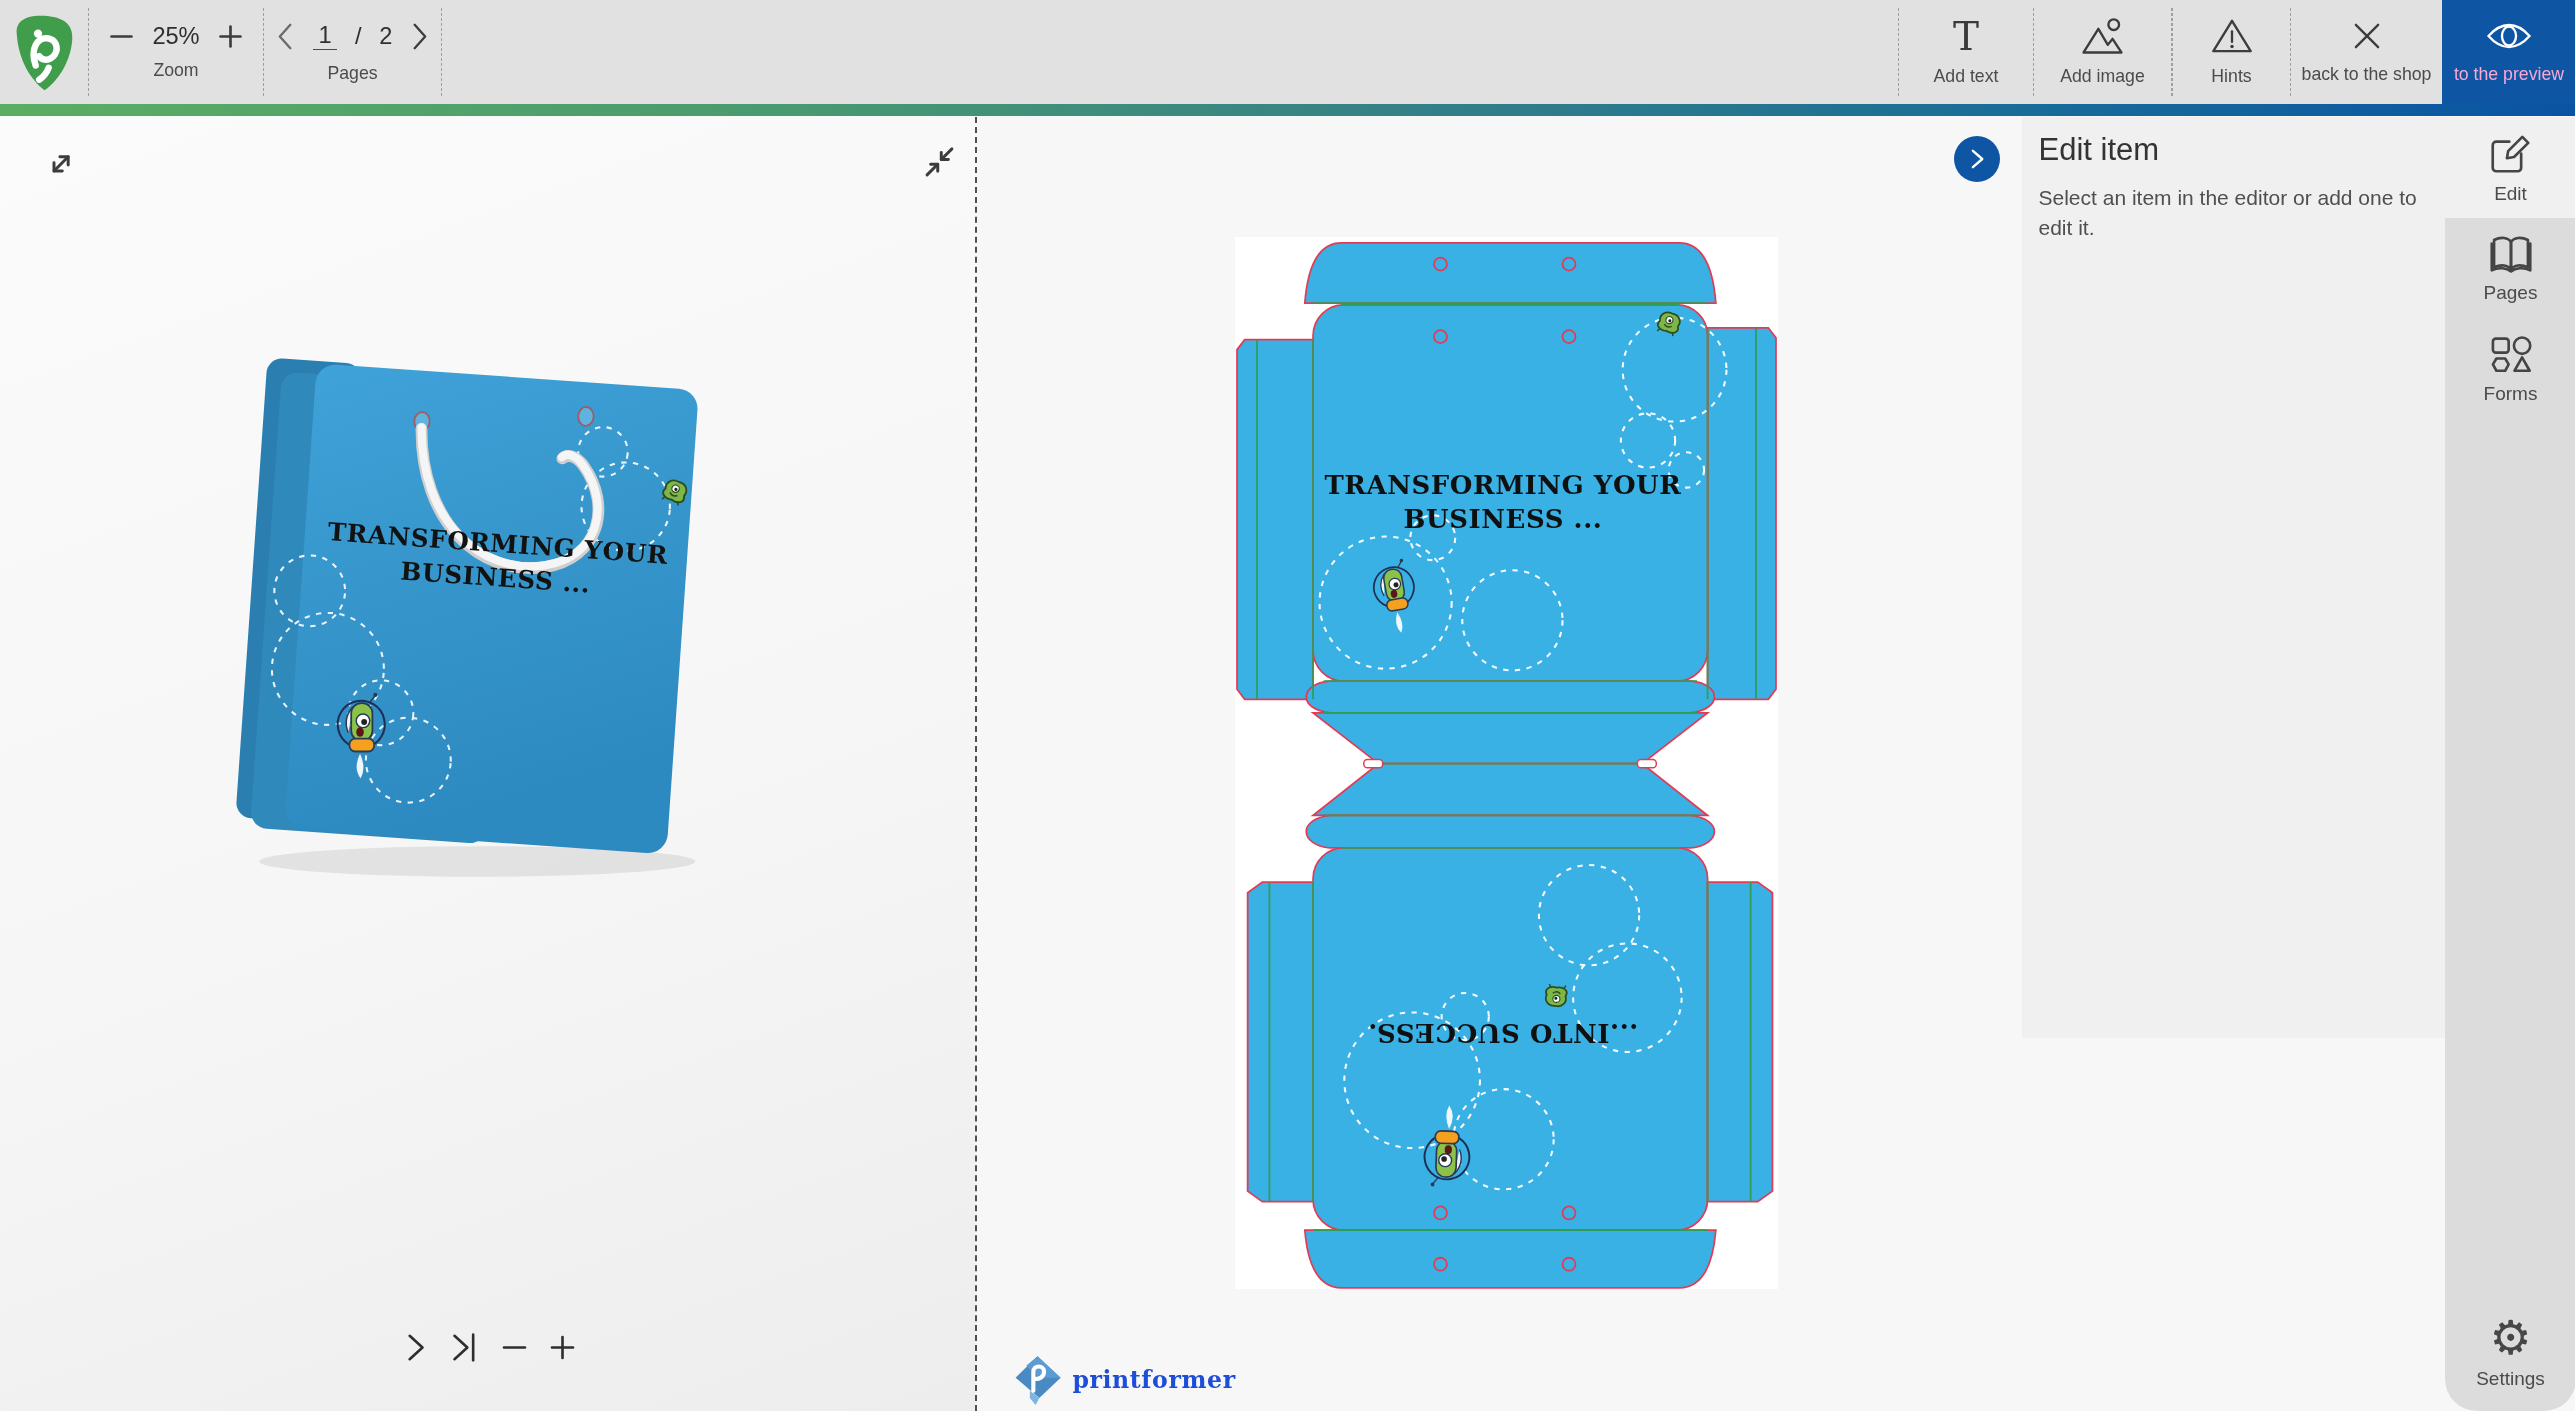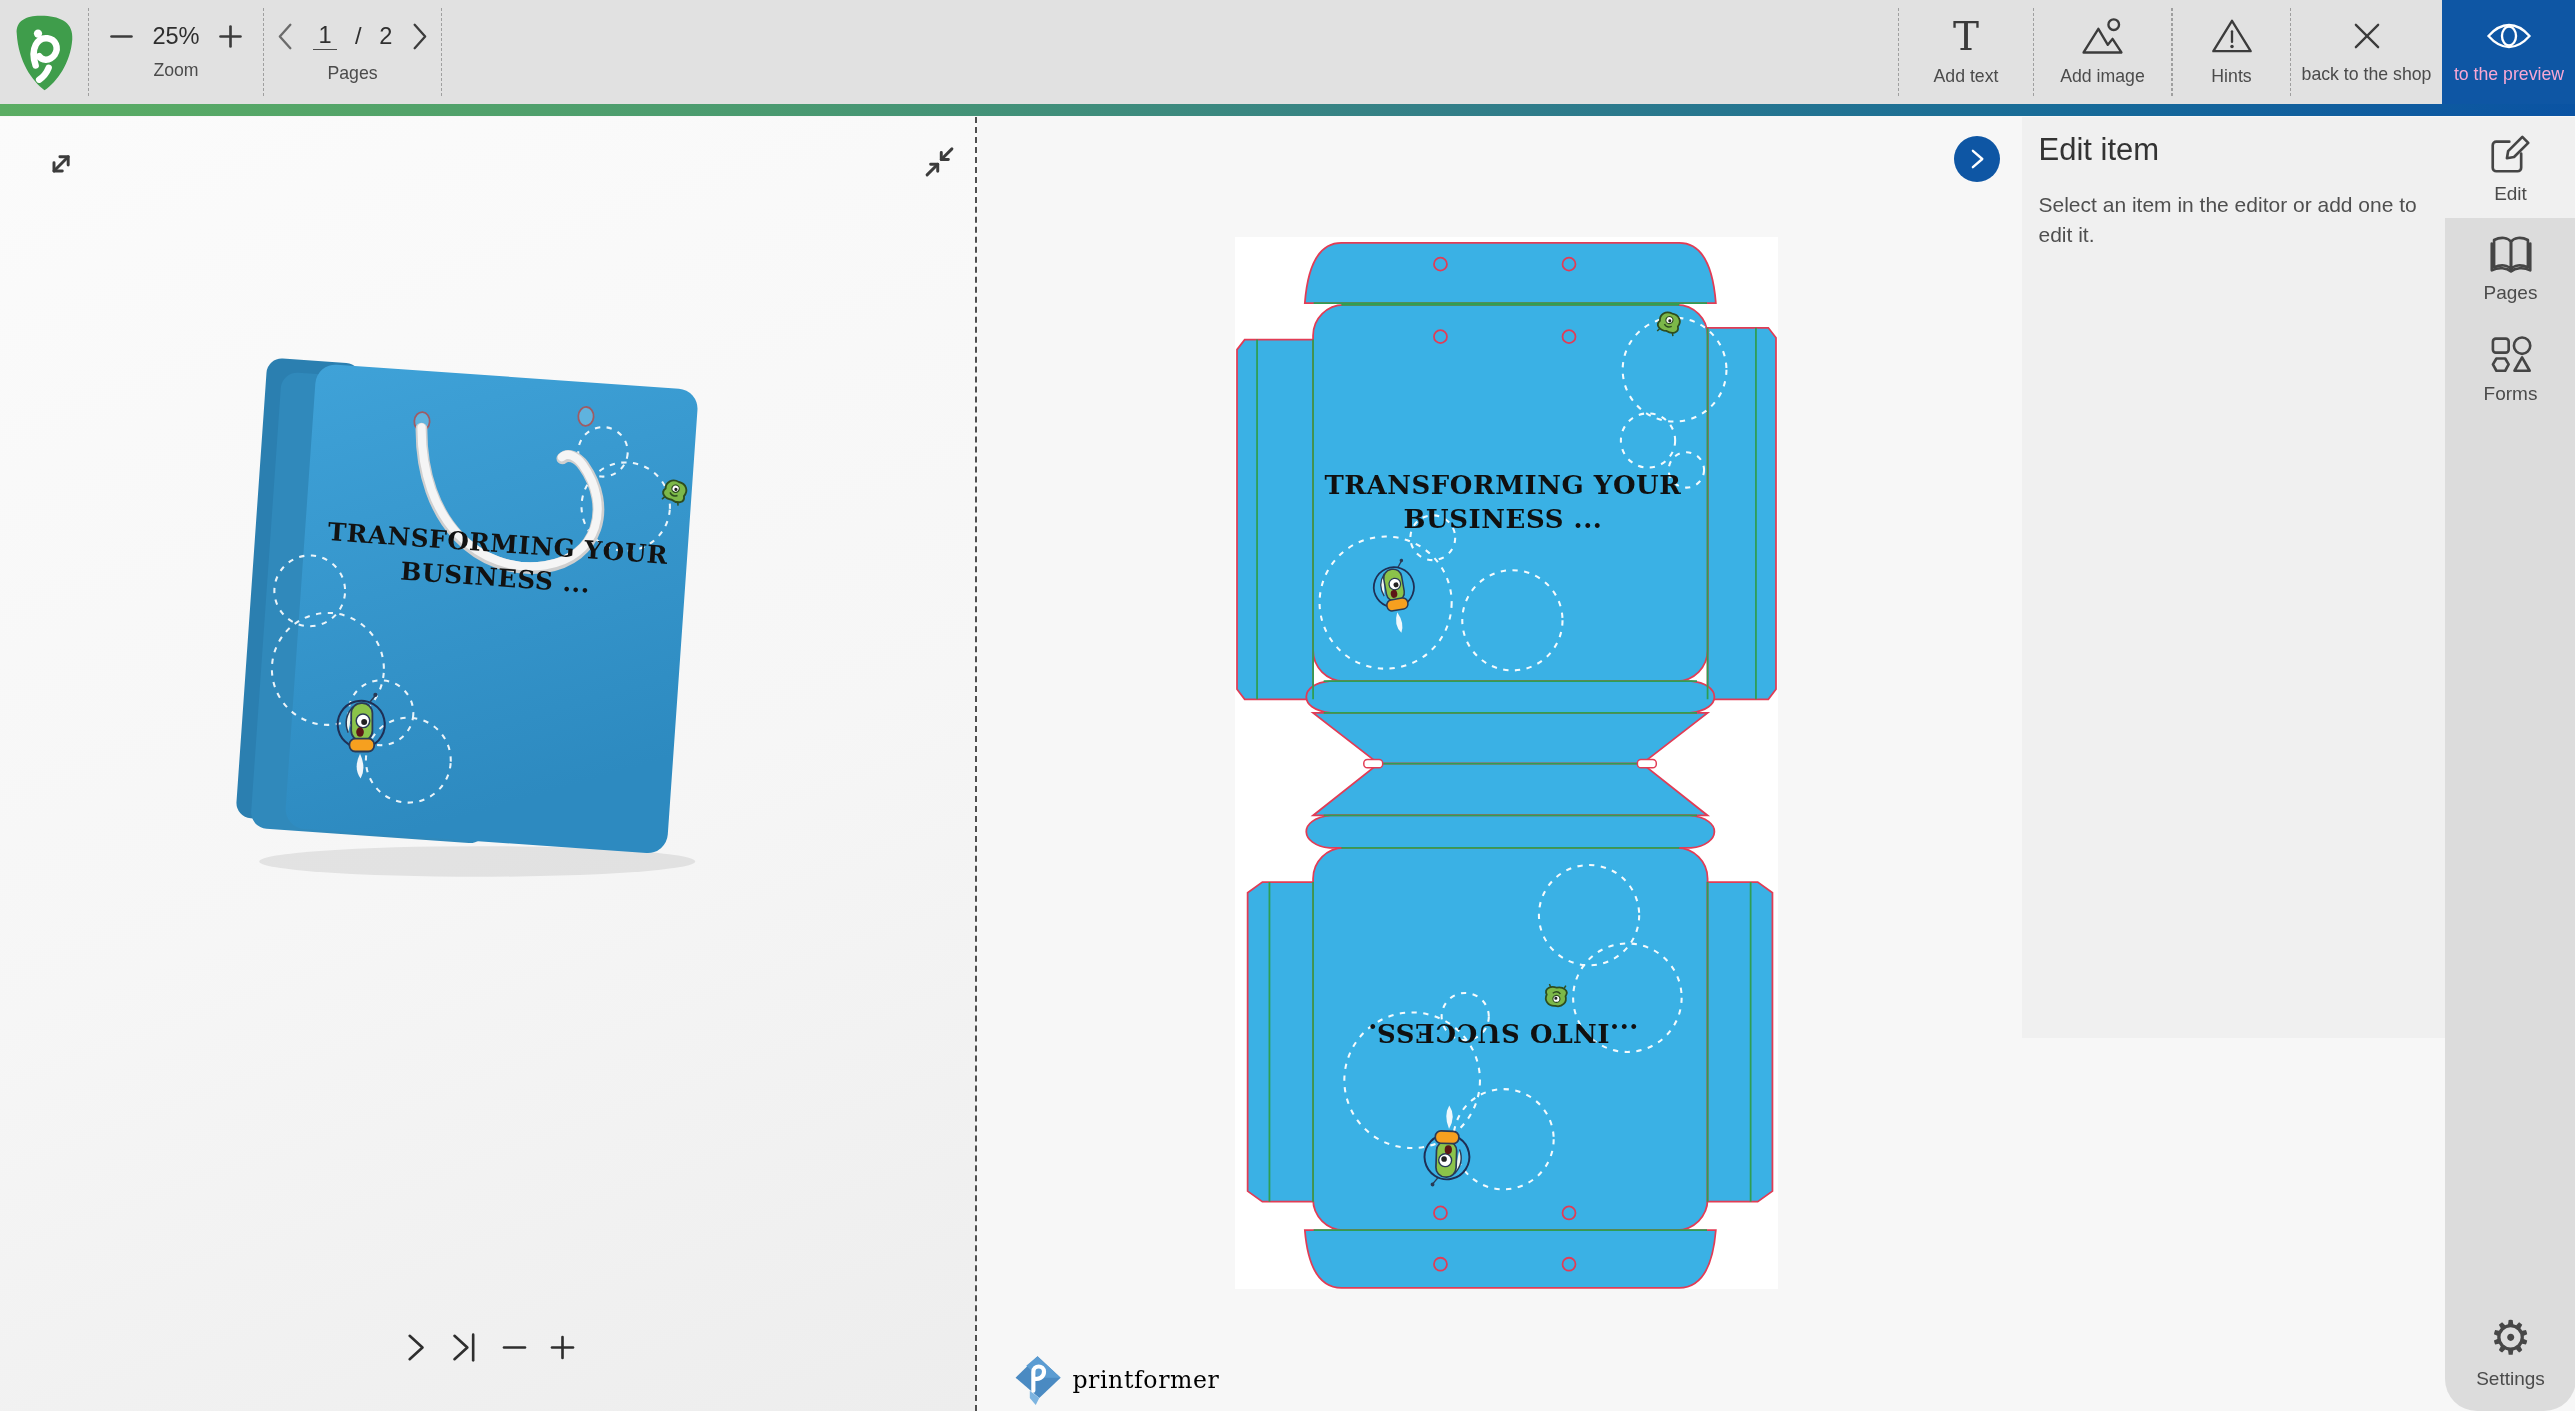--- a/index.html
+++ b/index.html
@@ -27,42 +27,42 @@
     background:linear-gradient(90deg,#5bad63 0%,#4a9a70 30%,#348087 55%,#176b98 80%,#0a53a3 100%);}
 
   
   .preview-pane{position:absolute;left:0;top:117px;width:977px;height:1294px;
      background:linear-gradient(160deg,#fbfbfb 0%,#f6f6f6 55%,#ededed 100%);
      border-right:2.4px dashed #4f4f4f;box-sizing:border-box;}
   .canvas{position:absolute;left:980px;top:117px;width:1042px;height:1294px;background:#f7f7f7;}
   .sheet{position:absolute;left:255px;top:120px;width:543px;height:1052px;background:#ffffff;}
   .panel{position:absolute;left:2022px;top:117px;width:423px;height:921px;background:#f0f0f0;}
   .panel-title{position:absolute;left:16.5px;top:15.3px;font-size:31px;color:#333;}
-  .panel-sub{position:absolute;left:16.5px;top:66px;width:389px;font-size:21px;line-height:29.5px;color:#4f4f4f;margin-top:7px;}
+  .panel-sub{position:absolute;left:16.5px;top:66px;width:389px;font-size:21px;line-height:29.5px;color:#4f4f4f;}
   .circle-btn{position:absolute;left:1954px;top:136px;width:46px;height:46px;border-radius:50%;
       background:#0e56a4;display:flex;align-items:center;justify-content:center;cursor:pointer;z-index:5;}
 
   
   .sidebar{position:absolute;left:2445px;top:117px;width:131px;height:1294px;background:#dcdcdc;
       display:flex;flex-direction:column;border-radius:32px;}
   .sb-item{height:101px;display:flex;flex-direction:column;align-items:center;justify-content:center;
       gap:7px;font-size:19px;color:#4b4b4b;cursor:pointer;}
   .sb-item.active{background:#f0f0f0;}
   .sb-spacer{flex:1;}
   .gear{font-family:"DejaVu Sans",sans-serif;font-size:47px;color:#474747;line-height:1;}
 
   
   .corner-btn{position:absolute;cursor:pointer;}
   .pv-controls{position:absolute;left:0;top:1213px;width:977px;display:flex;
       justify-content:center;align-items:center;gap:13px;}
   .pv-btn{cursor:pointer;display:flex;align-items:center;justify-content:center;}
 
   
   .brand{position:absolute;left:32px;top:1237px;display:flex;align-items:center;gap:9.4px;}
-  .brand-text{font-family:"DejaVu Serif",serif;font-size:23.6px;color:#000000;letter-spacing:0.6px;}
+  .brand-text{font-family:"DejaVu Serif",serif;font-size:23.6px;color:#1d4ed8;letter-spacing:0.6px;font-weight:bold;}
 
   svg{display:block;}
 </style>
 </head>
 <body>
 
 <div id="root">
 
   <header class="toolbar">
     <div class="tb-item" style="width:88px">

